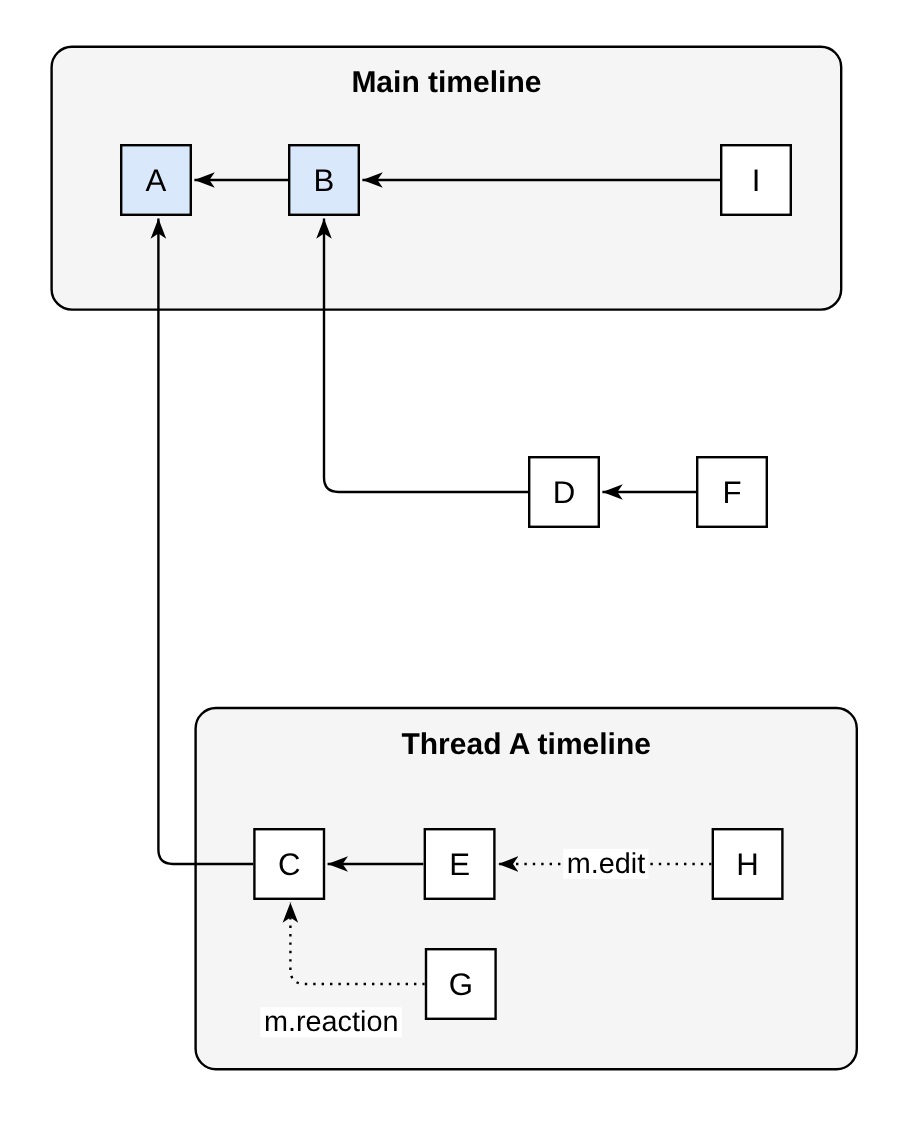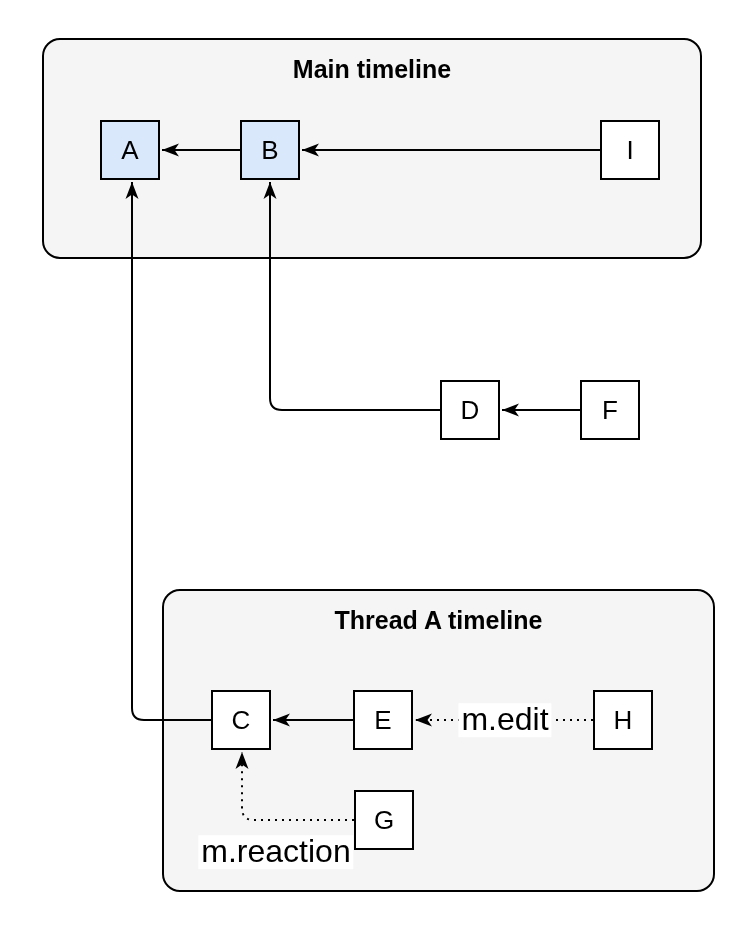--- a/index.html
+++ b/index.html
@@ -72,21 +72,21 @@
   #node-c { left: 211px; top: 690px; }
   #node-e { left: 353px; top: 690px; }
   #node-h { left: 593px; top: 690px; }
   #node-g { left: 354px; top: 790px; }
 
   
   .edge-label {
     position: absolute;
     transform: translate(-50%, -50%);
     background: #ffffff;
-    font-size: 32px;
+    font-size: 24px;
     line-height: 1.05;
     padding: 0 3px;
     white-space: nowrap;
     color: #000000;
     z-index: 4;
   }
   #edge-label-edit     { left: 505px; top: 720px; }
   #edge-label-reaction { left: 276px; top: 852px; }
 </style>
 </head>

